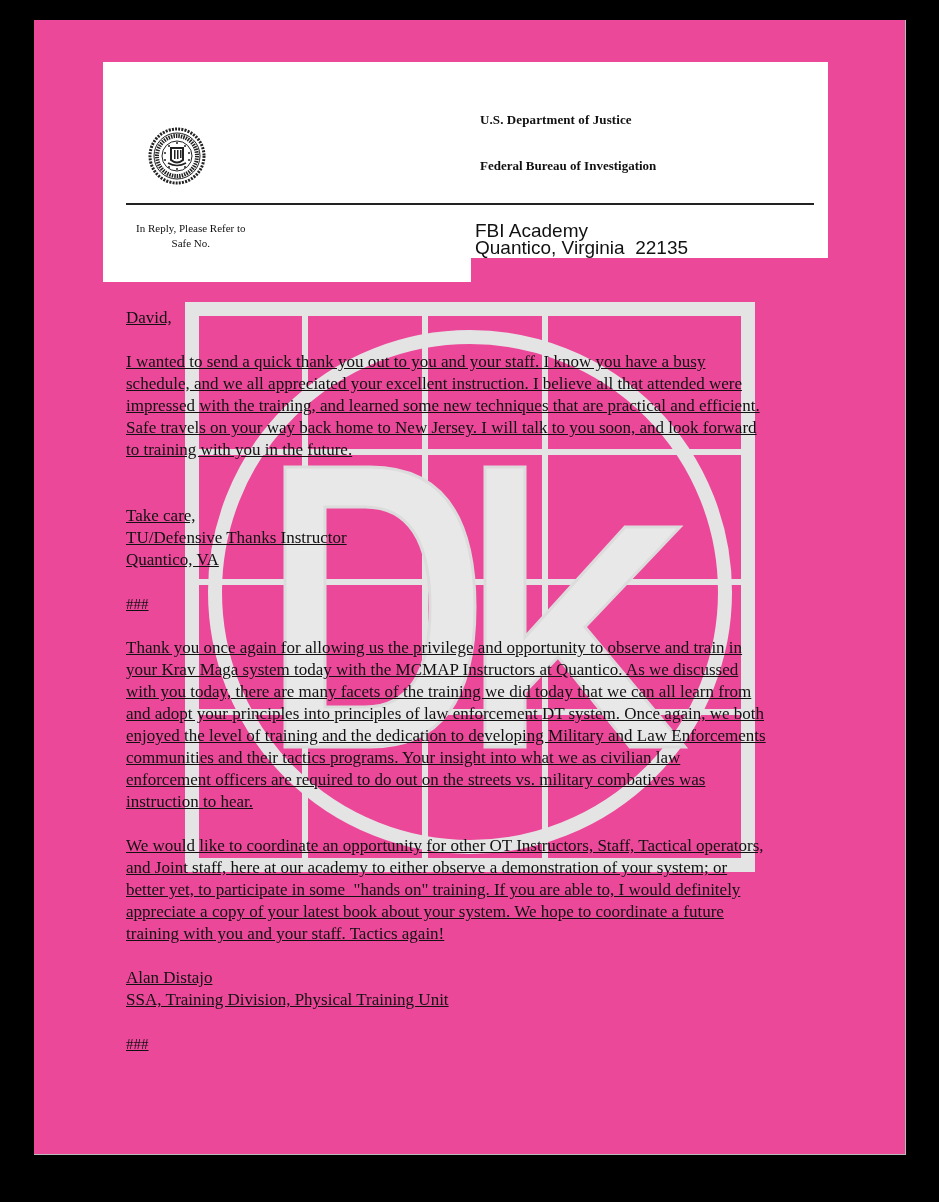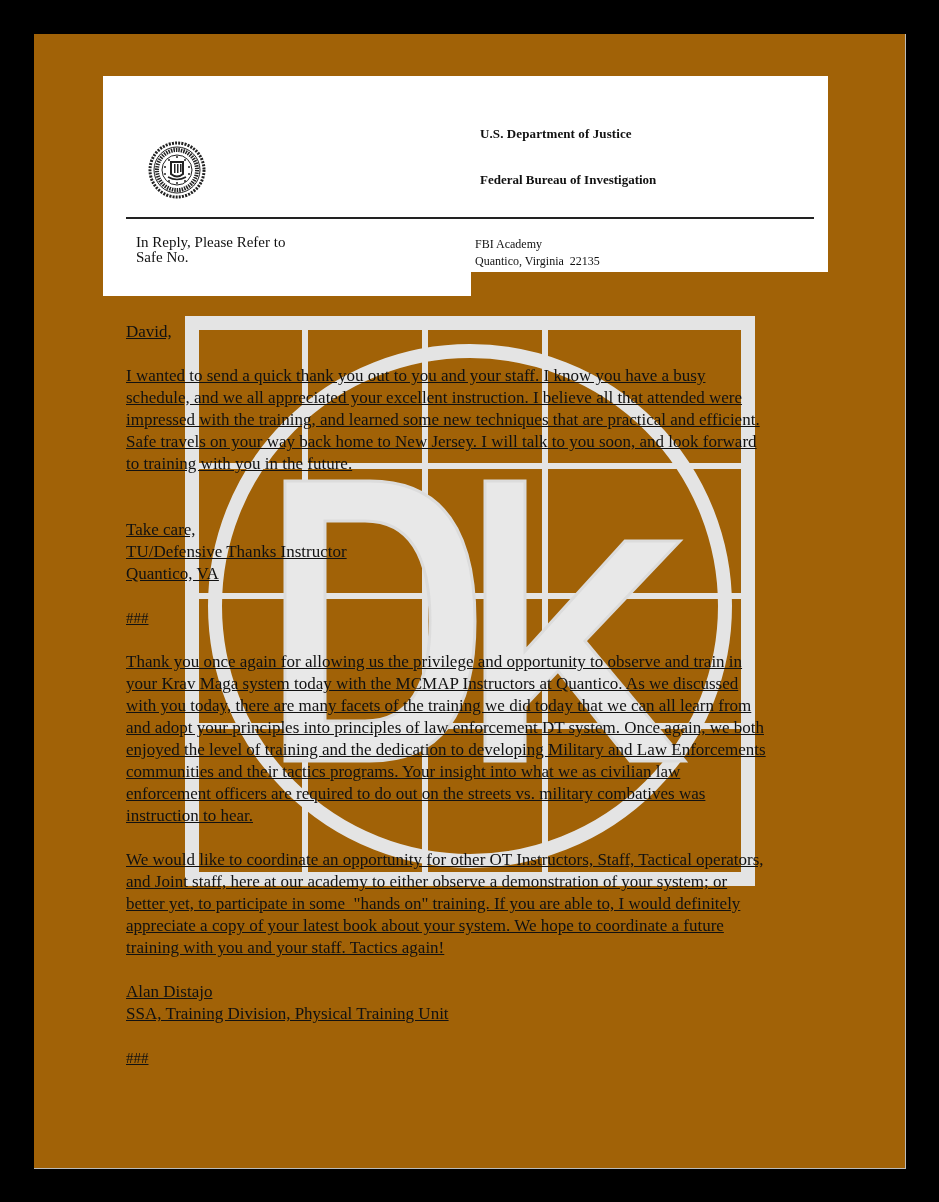--- a/index.html
+++ b/index.html
@@ -6,23 +6,23 @@
     body {
       width: 939px; height: 1202px;
       background: #000000;
       position: relative;
       overflow: hidden;
       font-family: "Liberation Serif", "DejaVu Serif", serif;
       color: #111;
     }
     .page {
       position: absolute;
-      left: 34px; top: 34px;
+      left: 34px; top: 20px;
       width: 871px; height: 1134px;
-      background: #a16207;
+      background: #ec4899;
       border-right: 1px solid #bbb;
       border-bottom: 1px solid #bbb;
     }
     
     .lh-left {
       position: absolute; left: 69px; top: 42px;
       width: 368px; height: 220px; background: #ffffff;
     }
     .lh-right {
       position: absolute; left: 436px; top: 42px;
@@ -40,26 +40,26 @@
       position: absolute; left: 446px; top: 138px;
       font-size: 13px;
       font-weight: bold;
     }
     .rule {
       position: absolute; left: 92px; top: 183px;
       width: 688px; height: 2px; background: #222;
     }
     .reply {
       position: absolute; left: 102px; top: 201px;
-      font-size: 15px; line-height: 15px;
+      font-size: 11px; line-height: 15px; text-align: center;
     }
     .address {
       position: absolute; left: 441px; top: 202px;
-      font-family: Liberation Serif, serif;
-      font-size: 12px; line-height: 17px;
+      font-family: Liberation Sans, sans-serif;
+      font-size: 19px; line-height: 17px;
       white-space: pre;
     }
     
     .watermark {
       position: absolute; left: 151px; top: 282px;
       width: 570px; height: 570px;
       pointer-events: none;
     }
     .body-text {
       position: absolute; left: 92px; top: 287px;

